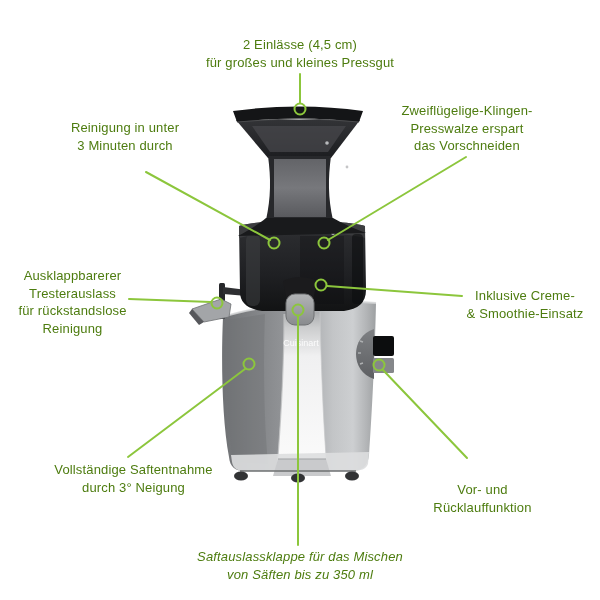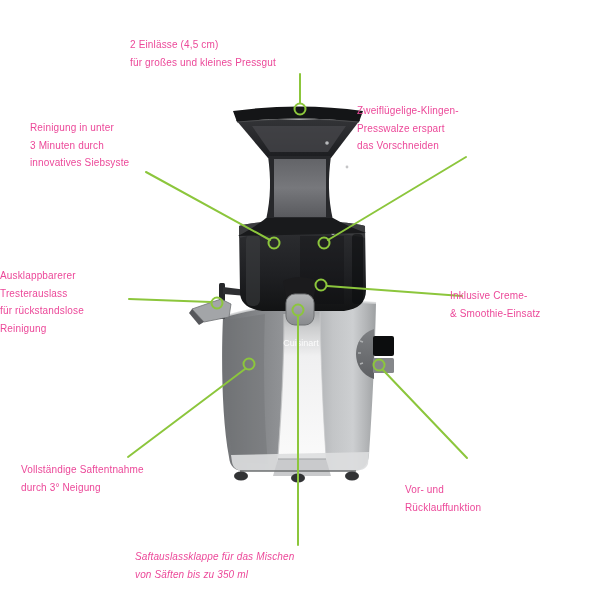--- a/index.html
+++ b/index.html
@@ -1,22 +1,22 @@
 <!DOCTYPE html>
 <html><head>
 <meta charset="utf-8">
 <style>
   html,body{margin:0;padding:0;background:#ffffff;}
   #stage{
     position:relative;width:600px;height:600px;background:#ffffff;
     font-family:"Liberation Sans",sans-serif;overflow:hidden;
   }
   .callout{
-    position:absolute;color:#ec4899;
-    font-size:10px;line-height:17.5px;letter-spacing:.15px;
+    position:absolute;text-align:center;color:#4d7c0f;
+    font-size:13px;line-height:17.5px;letter-spacing:.15px;
   }
   .callout div{white-space:nowrap;}
   svg{position:absolute;left:0;top:0;}
 </style>
 </head>
 <body>
 
 <div id="stage">
 
   <svg width="600" height="600" viewBox="0 0 600 600">
@@ -170,21 +170,20 @@
   </svg>
 
   <div class="callout" style="left:130px;top:36px;width:340px;">
     <div>2 Einlässe (4,5 cm)</div>
     <div>für großes und kleines Pressgut</div>
   </div>
 
   <div class="callout" style="left:30px;top:119px;width:190px;">
     <div>Reinigung in unter</div>
     <div>3 Minuten durch</div>
-    <div>innovatives Siebsyste</div>
   </div>
 
   <div class="callout" style="left:0px;top:267px;width:145px;">
     <div>Ausklappbarerer</div>
     <div>Tresterauslass</div>
     <div>für rückstandslose</div>
     <div>Reinigung</div>
   </div>
 
   <div class="callout" style="left:357px;top:102px;width:220px;">

